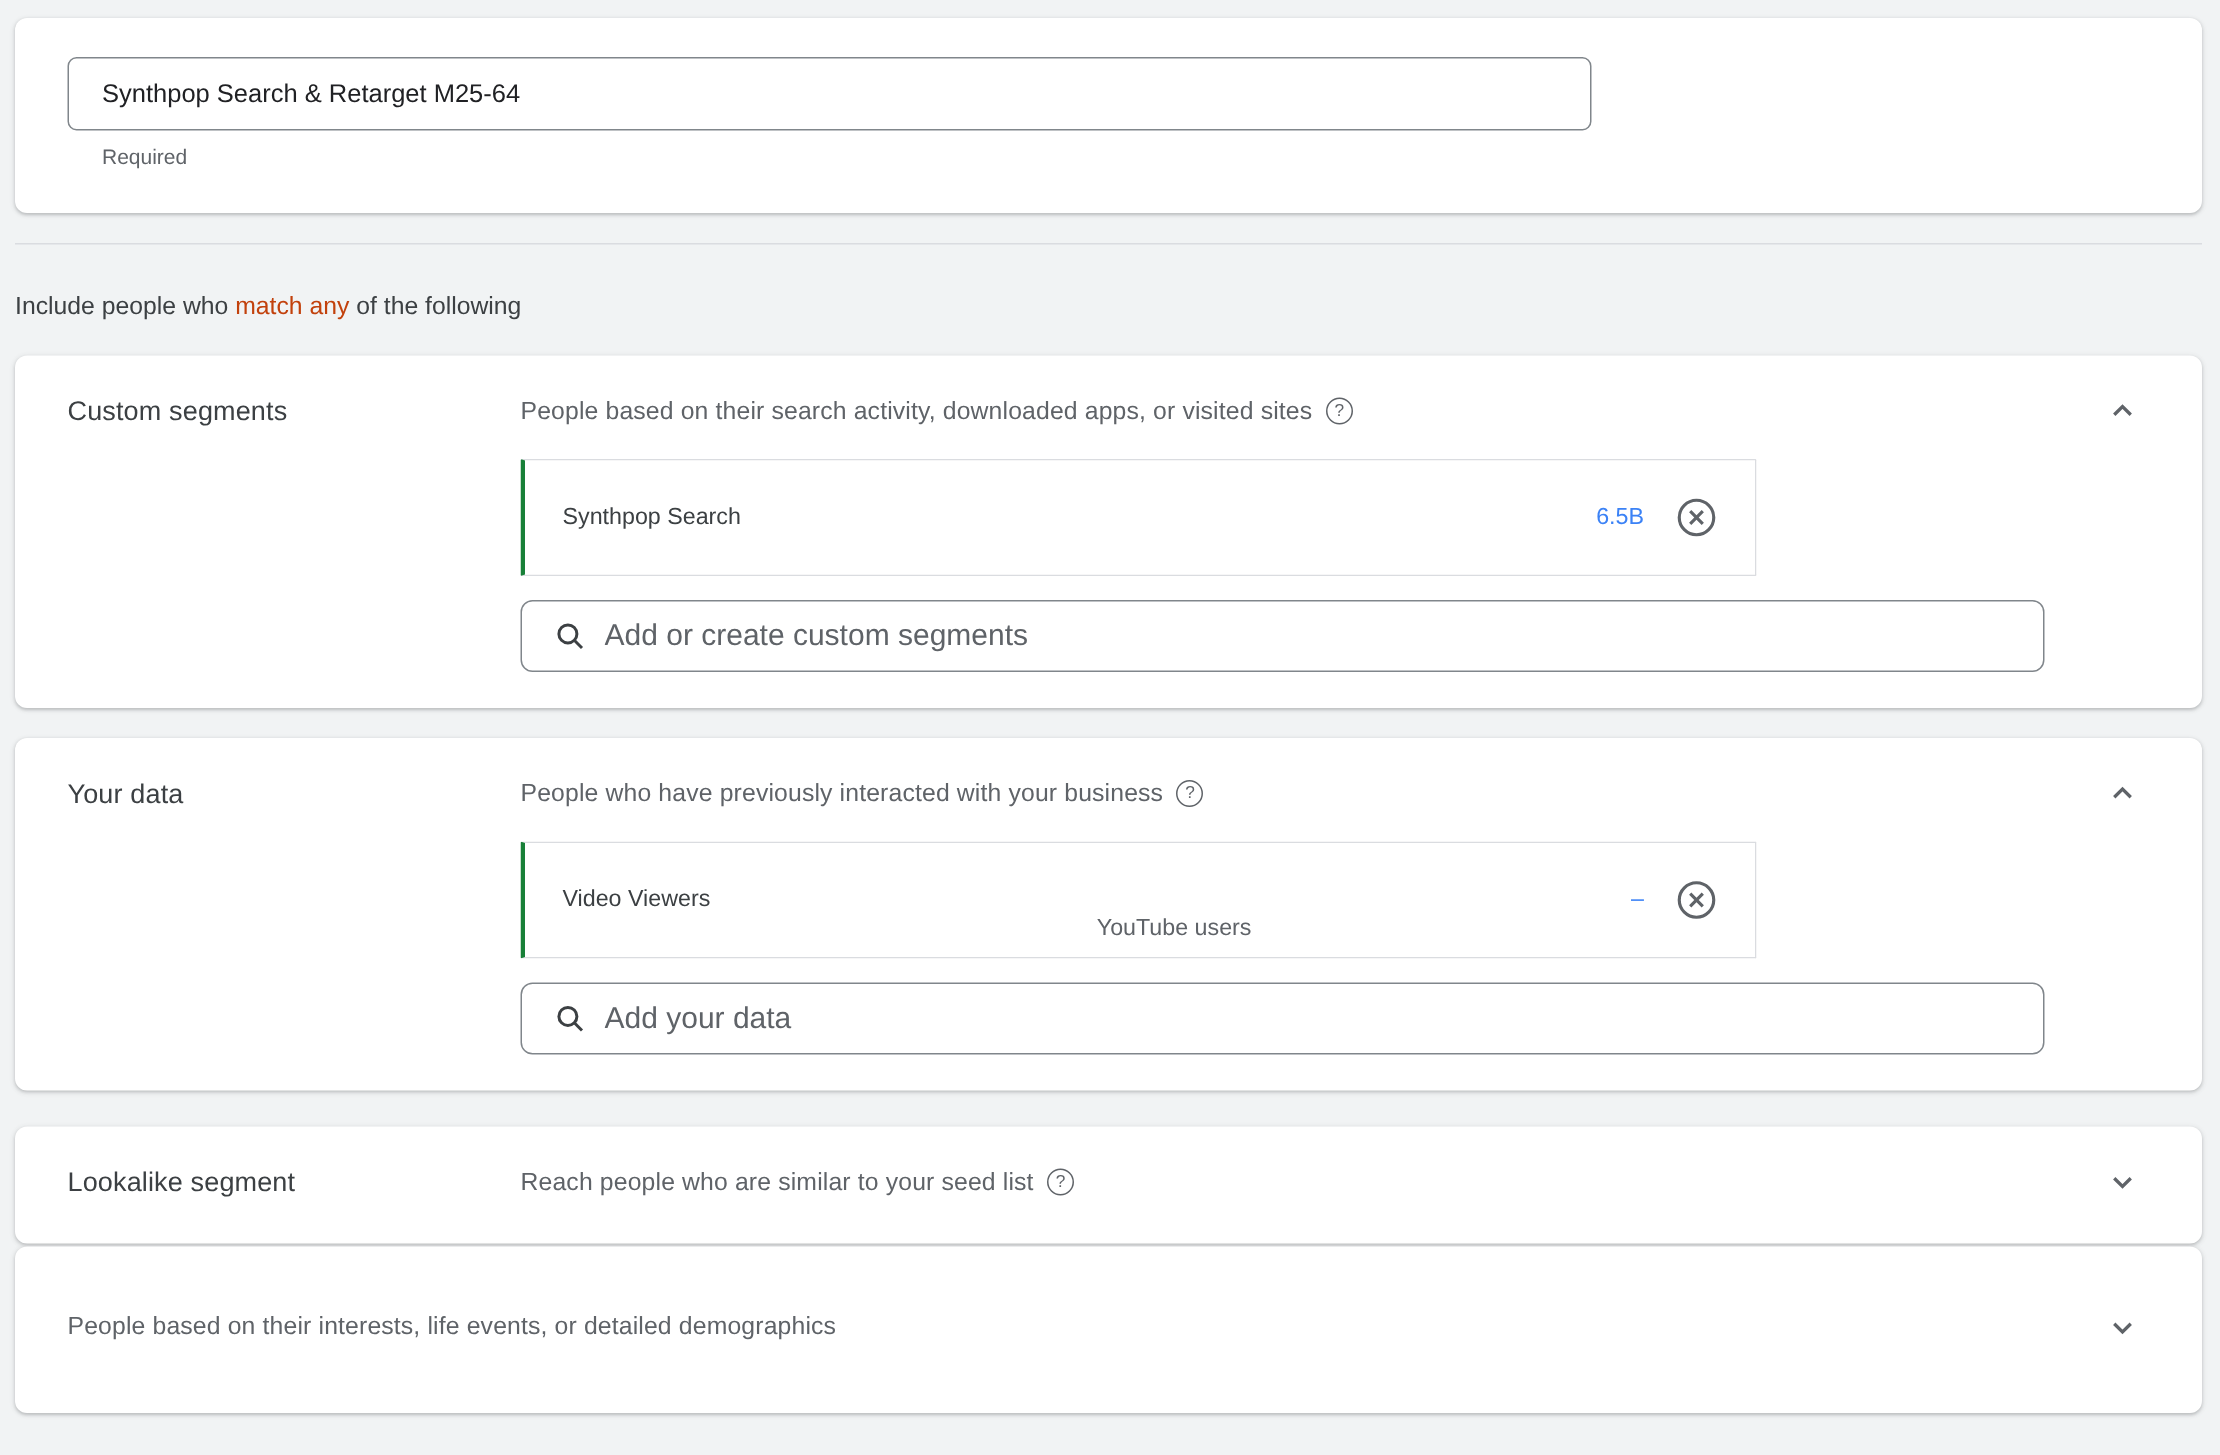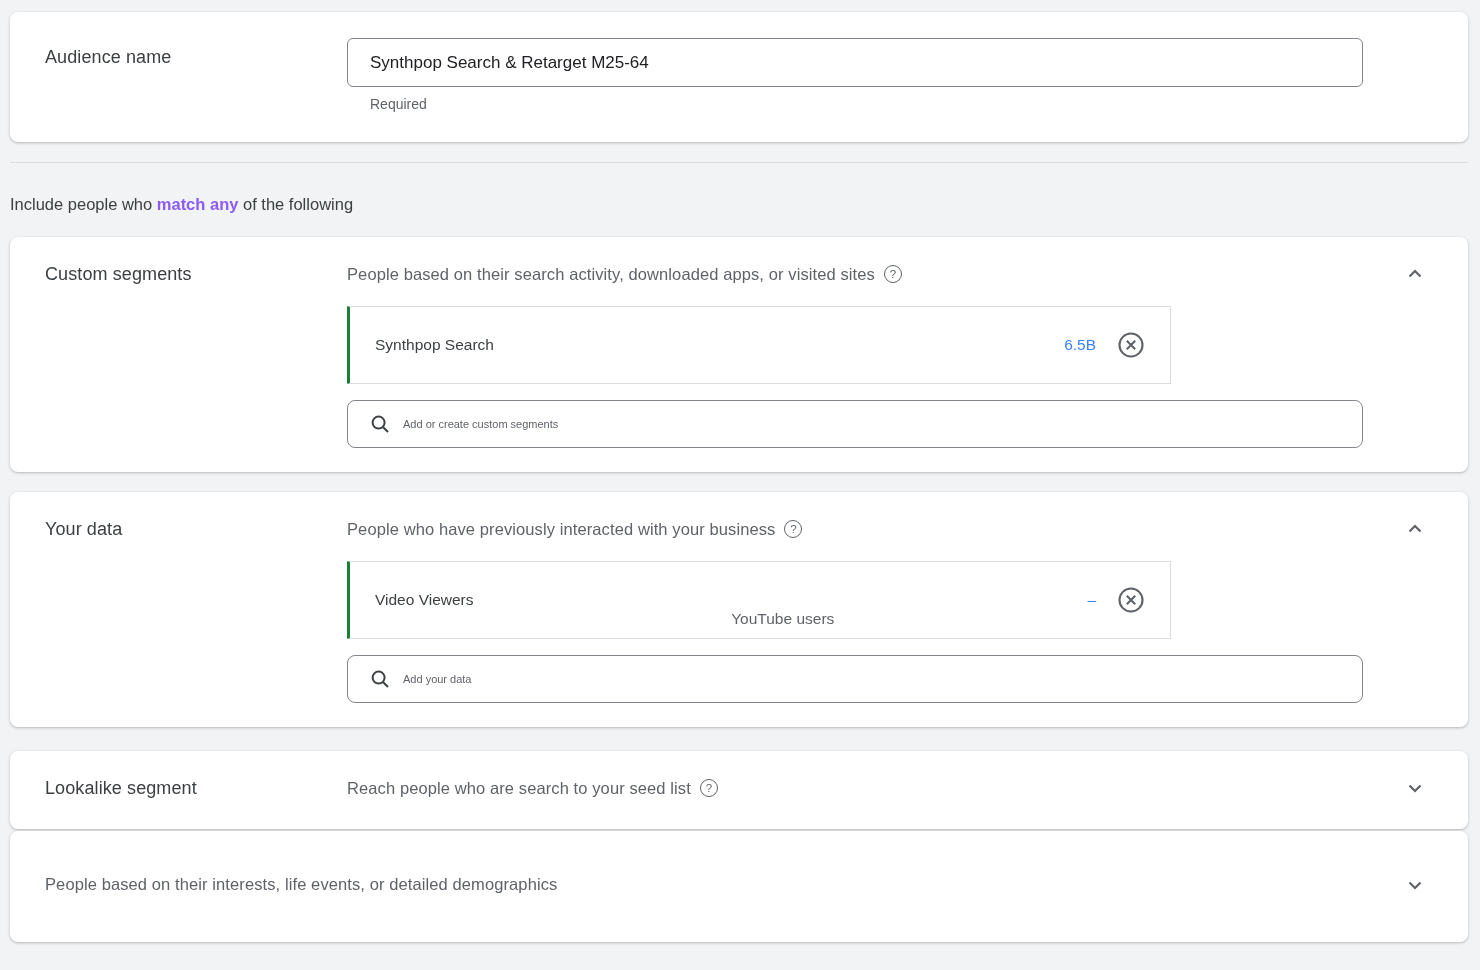--- a/index.html
+++ b/index.html
@@ -40,21 +40,21 @@
     margin: 9px 0 0 23px;
     font-size: 14px; color: #5f6368;
   }
 
   
   .divider { margin-top: 20px; height: 1px; background: #dadce0; }
   .include-rule {
     margin: 32px 0 23px 0;
     font-size: 16.5px; color: #3c4043;
   }
-  .include-rule b { font-weight: 700; color: #8b5cf6; }
+  .include-rule b { font-weight: 400; color: #c2410c; }
 
   
   .panel { display: flex; padding: 24px 40px 24px 35px; margin-top: 20px; }
   .content-col { flex: 1; min-width: 0; }
   .desc-row { display: flex; align-items: center; min-height: 26px; }
   .desc { font-size: 16.5px; color: #5f6368; letter-spacing: .1px; }
   .help-icon {
     width: 18px; height: 18px; margin-left: 9px;
     border: 1.5px solid #5f6368; border-radius: 50%;
     color: #5f6368; font-size: 11.5px; line-height: 15px;
@@ -84,40 +84,37 @@
 
   .search-box {
     margin-top: 16px; width: 1016px; height: 48px;
     border: 1px solid #80868b; border-radius: 8px;
     display: flex; align-items: center;
     padding: 0 14px 0 22px; background: #fff; cursor: text;
   }
   .search-box input {
     border: none; outline: none; flex: 1;
     font-family: "Liberation Sans", sans-serif;
-    font-size: 11px; color: #202124; margin-left: 13px; background: transparent;
+    font-size: 20px; color: #202124; margin-left: 13px; background: transparent;
   }
   .search-box input::placeholder { color: #5f6368; opacity: 1; }
 
   
   .panel.collapsed { align-items: center; padding-top: 0; padding-bottom: 4px; }
   .panel-lookalike { margin-top: 24px; min-height: 78px; }
   .panel-interests { margin-top: 2px; min-height: 111px; }
   .panel-interests .section-title { max-width: 225px; line-height: 34px; }
   .panel.collapsed .desc-row { width: 100%; }
 </style>
 </head>
 <body>
 
 <div class="wrapper">
 
   <section class="card audience-card">
-    <div class="label-col">
-      <h3 class="section-title">Audience name</h3>
-    </div>
     <div class="content-col">
       <input class="name-input" type="text" value="Synthpop Search &amp; Retarget M25-64" style="">
       <div class="helper-text">Required</div>
     </div>
   </section>
 
   <div class="divider"></div>
 
   <p class="include-rule"><span>Include people who </span><b>match any</b><span> of the following</span></p>
 
@@ -190,21 +187,21 @@
       </div>
     </div>
   </section>
 
   <section class="card panel collapsed panel-lookalike">
     <div class="label-col">
       <h3 class="section-title">Lookalike segment</h3>
     </div>
     <div class="content-col">
       <div class="desc-row">
-        <span class="desc">Reach people who are search to your seed list</span>
+        <span class="desc">Reach people who are similar to your seed list</span>
         <span class="help-icon">?</span>
         <button class="chevron-btn">
           <svg width="24" height="24" viewBox="0 0 24 24" fill="none" stroke="#5f6368" stroke-width="2.2">
               <path d="M6.5 9.5 L12 15 L17.5 9.5"></path>
             </svg>
         </button>
       </div>
     </div>
   </section>
 

